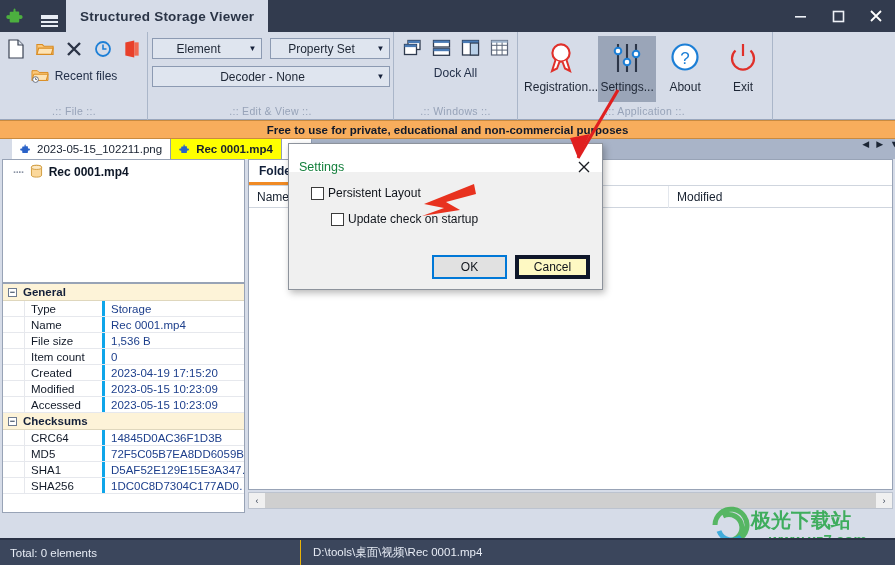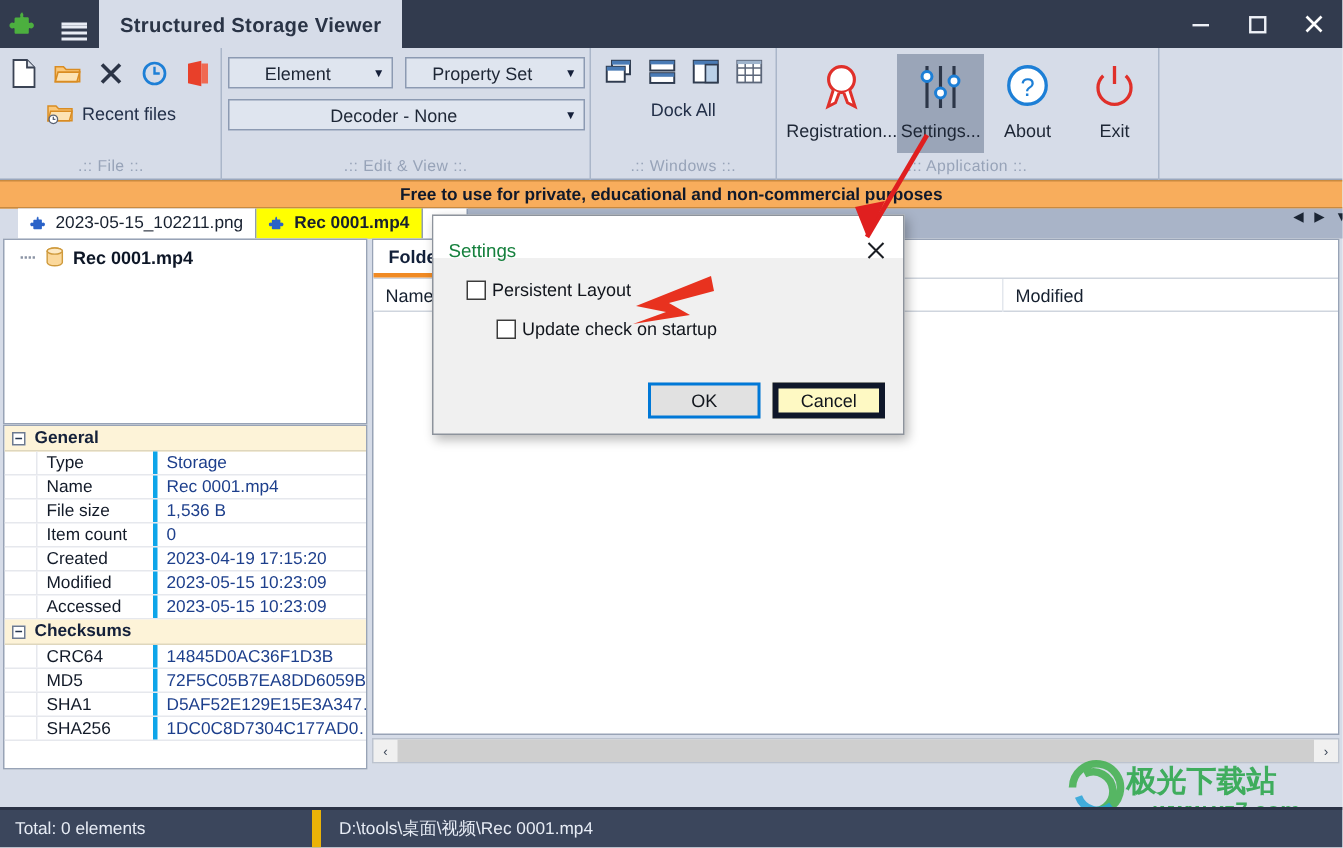--- a/index.html
+++ b/index.html
@@ -252,21 +252,21 @@
   }
 
   
   .statusbar {
     position: absolute; left: 0; top: 538px; width: 895px; height: 27px;
     background: #3b465c;
     border-top: 2px solid #2b3346;
     display: flex; align-items: center;
     color: #e7ecf5; font-size: 11.5px;
   }
-  .sb-left { width: 214px; padding-left: 10px; border-right: 6px solid #eab308; height: 100%; display:flex; align-items:center;}
+  .sb-left { width: 301px; padding-left: 10px; border-right: 1px solid #eab308; height: 100%; display:flex; align-items:center;}
   .sb-right { padding-left: 12px; }
 
   
   .dialog {
     position: absolute; left: 288px; top: 143px; width: 315px; height: 147px;
     background: #f0f0f0;
     border: 1px solid #8d939c;
     box-shadow: 2px 3px 7px rgba(0,0,0,.28);
     z-index: 40;
   }

